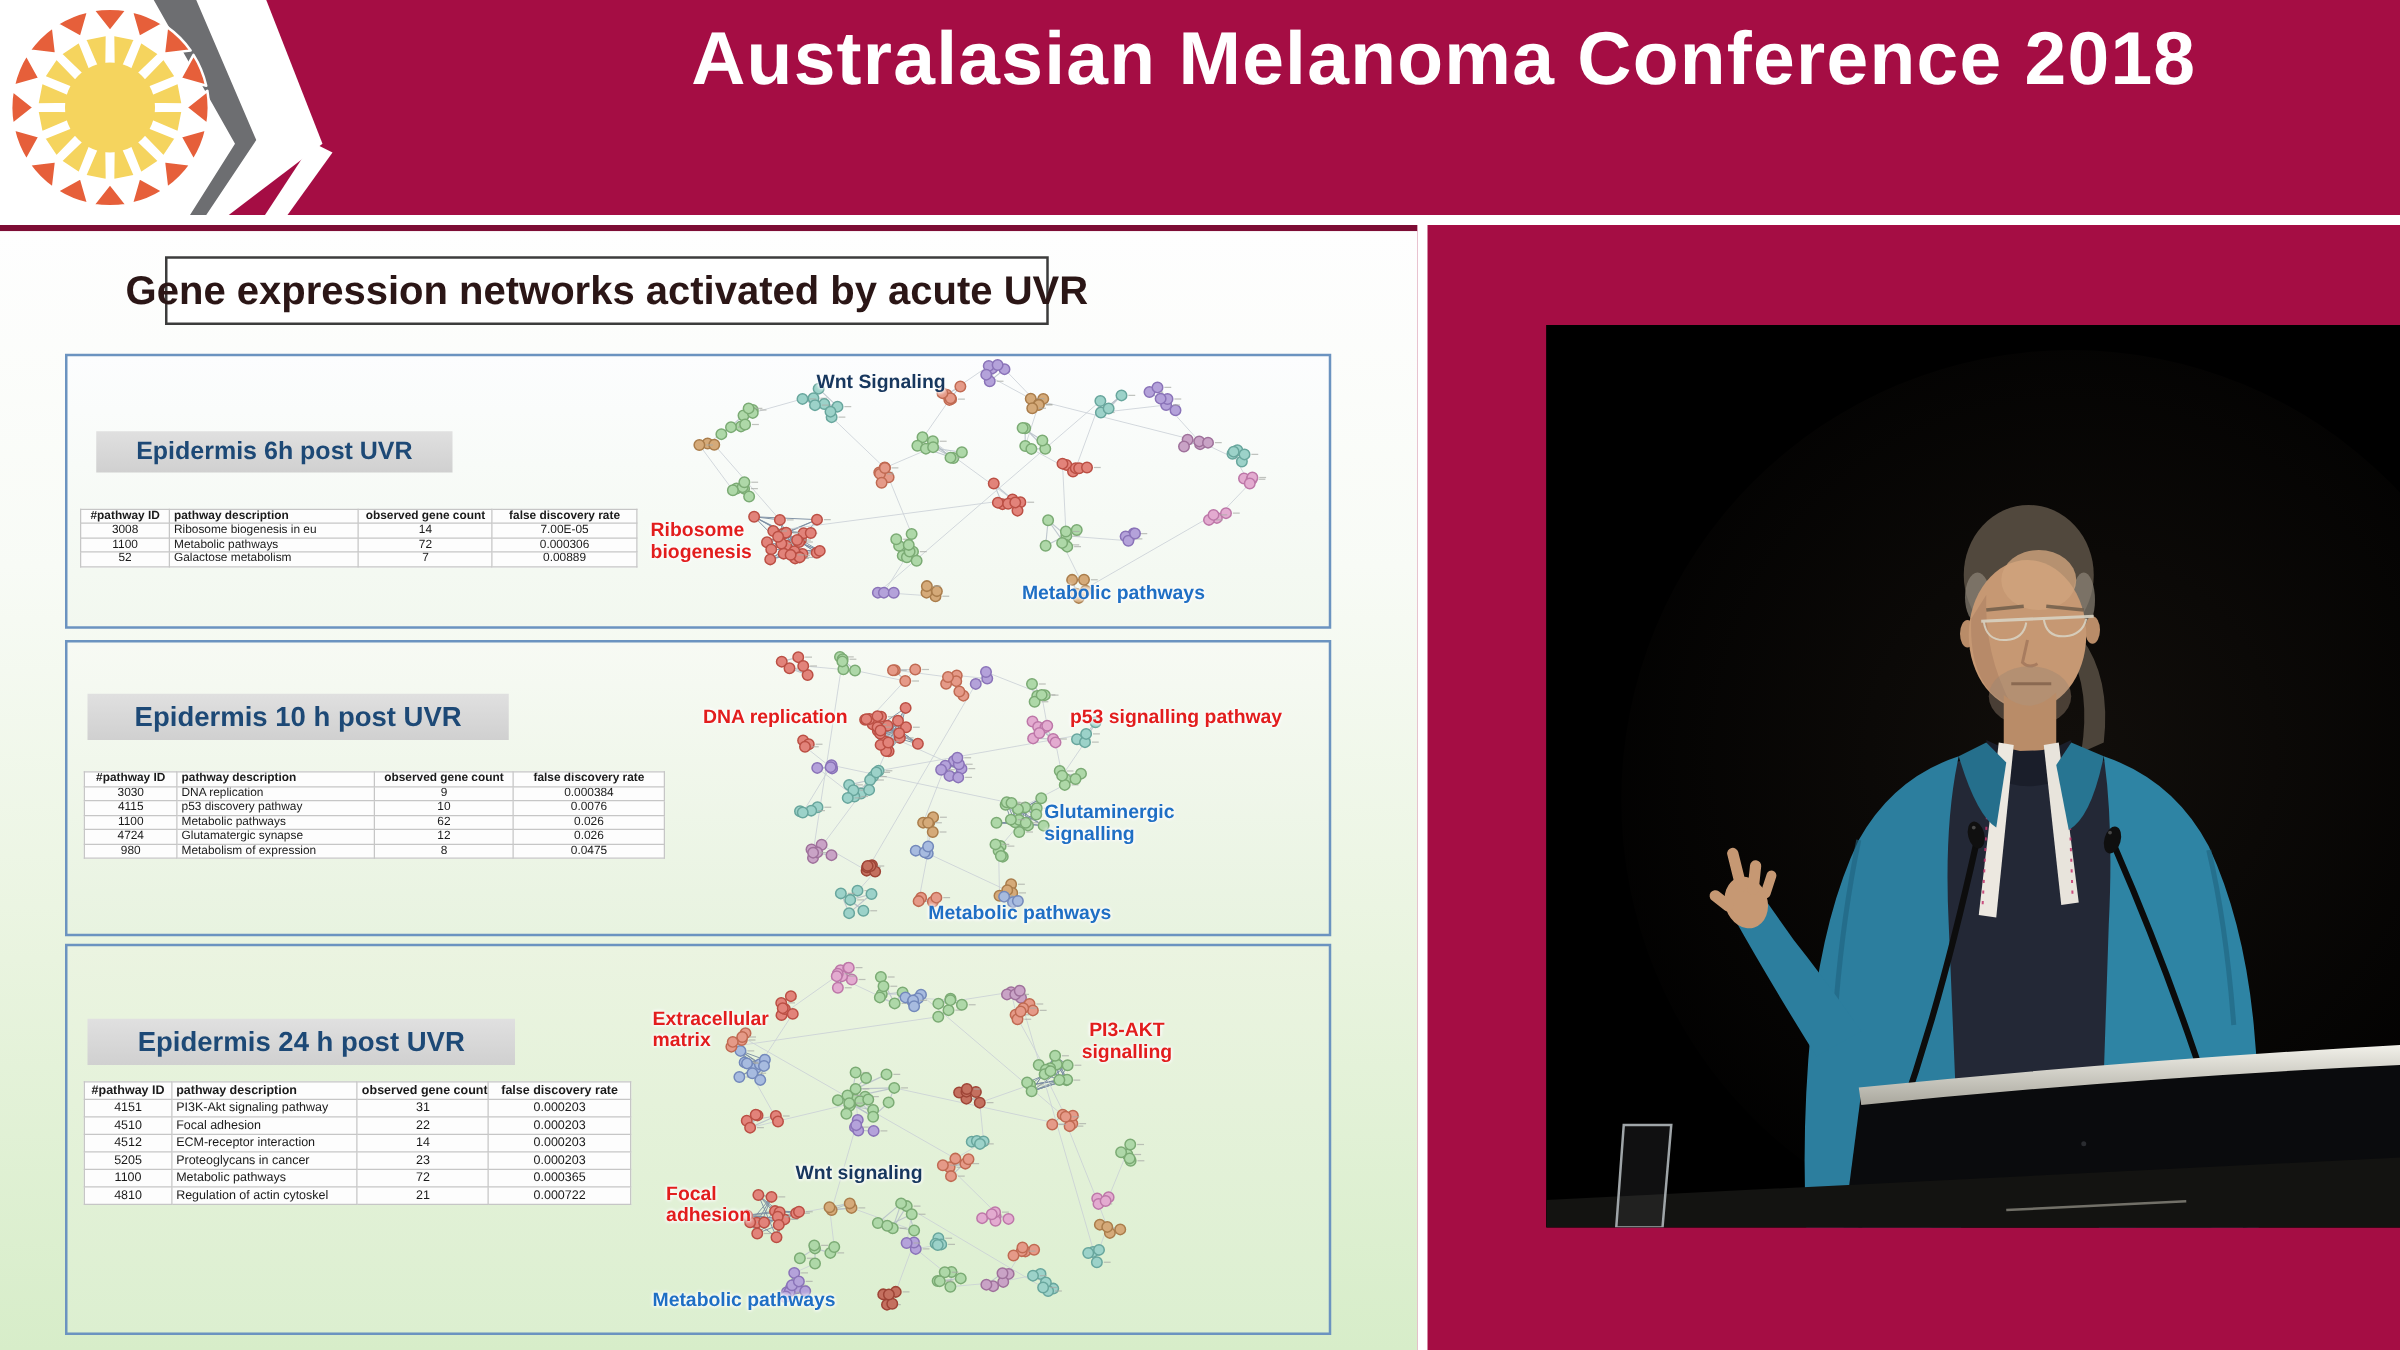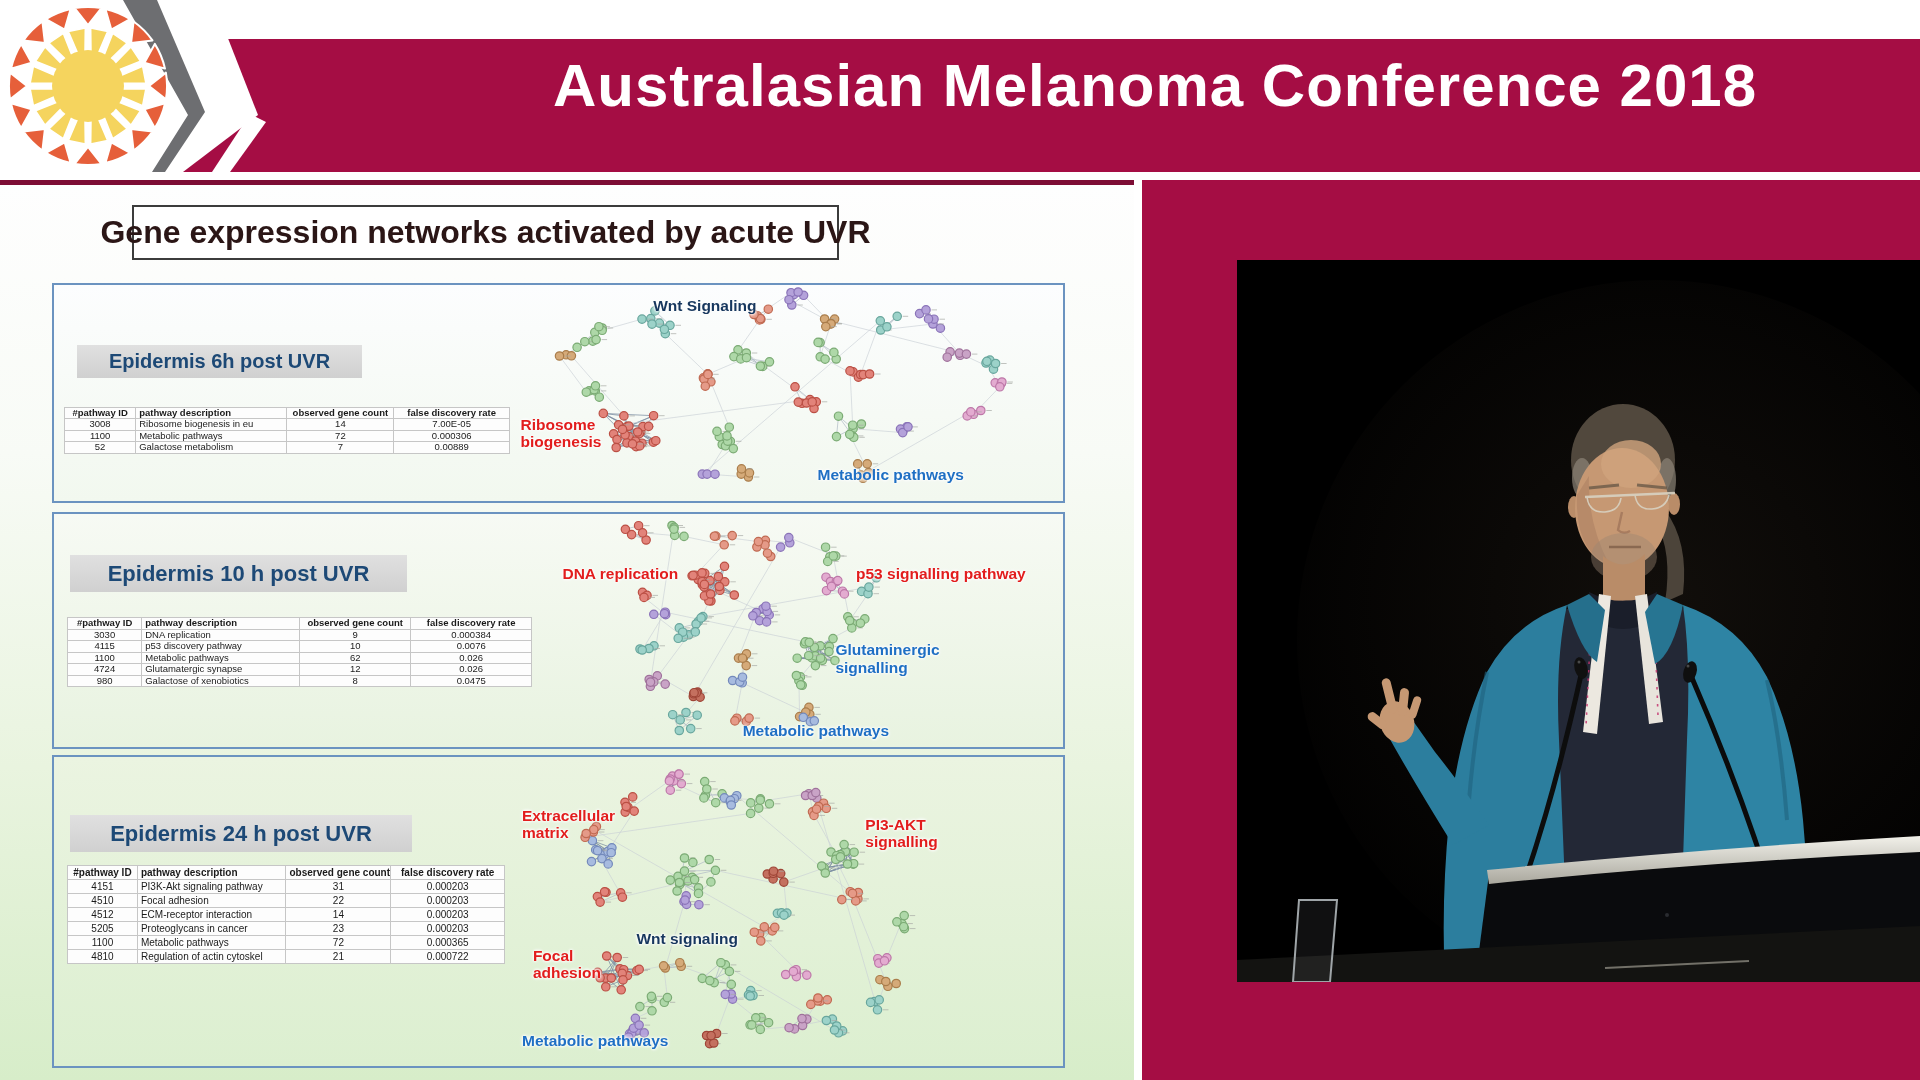--- a/index.html
+++ b/index.html
@@ -1,21 +1,21 @@
 <!DOCTYPE html>
 <html><head>
 <meta charset="utf-8">
 <style>
   html,body{margin:0;padding:0;}
   body{width:1920px;height:1080px;overflow:hidden;position:relative;background:#fff;
        font-family:"Liberation Sans","DejaVu Sans",sans-serif;}
   #stage{position:absolute;inset:0;width:1920px;height:1080px;}
 
   
-  .header-band{position:absolute;left:0;top:0;width:1920px;height:172px;background:#a50d44;margin-top:39px;}
+  .header-band{position:absolute;left:0;top:0;width:1920px;height:172px;background:#a50d44;}
   .header-text{position:absolute;left:430px;right:40px;top:0;height:172px;}
   .conf-title{position:absolute;left:0;right:0;top:12px;text-align:center;color:#ffffff;
               font-size:60px;font-weight:700;letter-spacing:1px;white-space:nowrap;}
   .conf-subtitle{position:absolute;right:4px;top:86px;color:#ffffff;font-size:36px;font-weight:400;white-space:nowrap;}
   .white-rule{position:absolute;left:0;top:172px;width:1920px;height:8px;background:#ffffff;}
   .maroon-rule{position:absolute;left:0;top:180px;width:1134px;height:5px;background:#7d0d35;}
   #corner-decor{position:absolute;left:0;top:0;}
 
   
   .right-bg{position:absolute;left:1134px;top:180px;width:786px;height:900px;background:#a50d44;
@@ -667,21 +667,21 @@
                 <td>0.026</td>
               </tr>
               <tr style="height: 11.5px;">
                 <td>4724</td>
                 <td class="desc">Glutamatergic synapse</td>
                 <td>12</td>
                 <td>0.026</td>
               </tr>
               <tr style="height: 11.5px;">
                 <td>980</td>
-                <td class="desc">Galactose of xenobiotics</td>
+                <td class="desc">Metabolism of expression</td>
                 <td>8</td>
                 <td>0.0475</td>
               </tr>
             </tbody>
           </table>
           <div class="network" style="left: 493px; top: 3px; width: 515px; height: 230px;">
             <svg width="515" height="230" viewBox="0 0 515 230">
               <g>
                 <line x1="78.4" y1="12.3" x2="91.6" y2="8.7" stroke="#b6bfc8" stroke-width="0.9" opacity="0.85"></line>
                 <line x1="99.1" y1="23.0" x2="78.4" y2="12.3" stroke="#b6bfc8" stroke-width="0.9" opacity="0.85"></line>
@@ -1895,21 +1895,21 @@
                 <circle cx="382.5" cy="159.6" r="4.2" fill="#aed8a8" stroke="#7bab74" stroke-width="1.2"></circle>
                 <line x1="388.0" y1="159.6" x2="393.5" y2="159.6" stroke="#a8aba6" stroke-width="1" opacity="0.7"></line>
                 <circle cx="381.7" cy="157.7" r="4.2" fill="#aed8a8" stroke="#7bab74" stroke-width="1.2"></circle>
                 <circle cx="374.9" cy="152.8" r="4.2" fill="#aed8a8" stroke="#7bab74" stroke-width="1.2"></circle>
                 <circle cx="382.2" cy="146.6" r="4.2" fill="#aed8a8" stroke="#7bab74" stroke-width="1.2"></circle>
                 <line x1="387.7" y1="146.6" x2="393.2" y2="146.6" stroke="#a8aba6" stroke-width="1" opacity="0.7"></line>
               </g>
             </svg>
             <div class="netlabel" style="left: 0%; top: 13%; color: rgb(226, 29, 29);">Extracellular
 matrix</div>
-            <div class="netlabel" style="left: 63%; top: 16%; color: rgb(226, 29, 29);">PI3-AKT
+            <div class="netlabel" style="left: 63%; top: 16%; color: rgb(226, 29, 29); text-align: center;">PI3-AKT
 signalling</div>
             <div class="netlabel" style="left: 21%; top: 55%; color: rgb(23, 55, 94);">Wnt signaling</div>
             <div class="netlabel" style="left: 2%; top: 61%; color: rgb(226, 29, 29);">Focal
 adhesion</div>
             <div class="netlabel" style="left: 0%; top: 90%; color: rgb(31, 111, 196);">Metabolic pathways</div>
           </div>
         </section>
       </div>
   </div>
 

